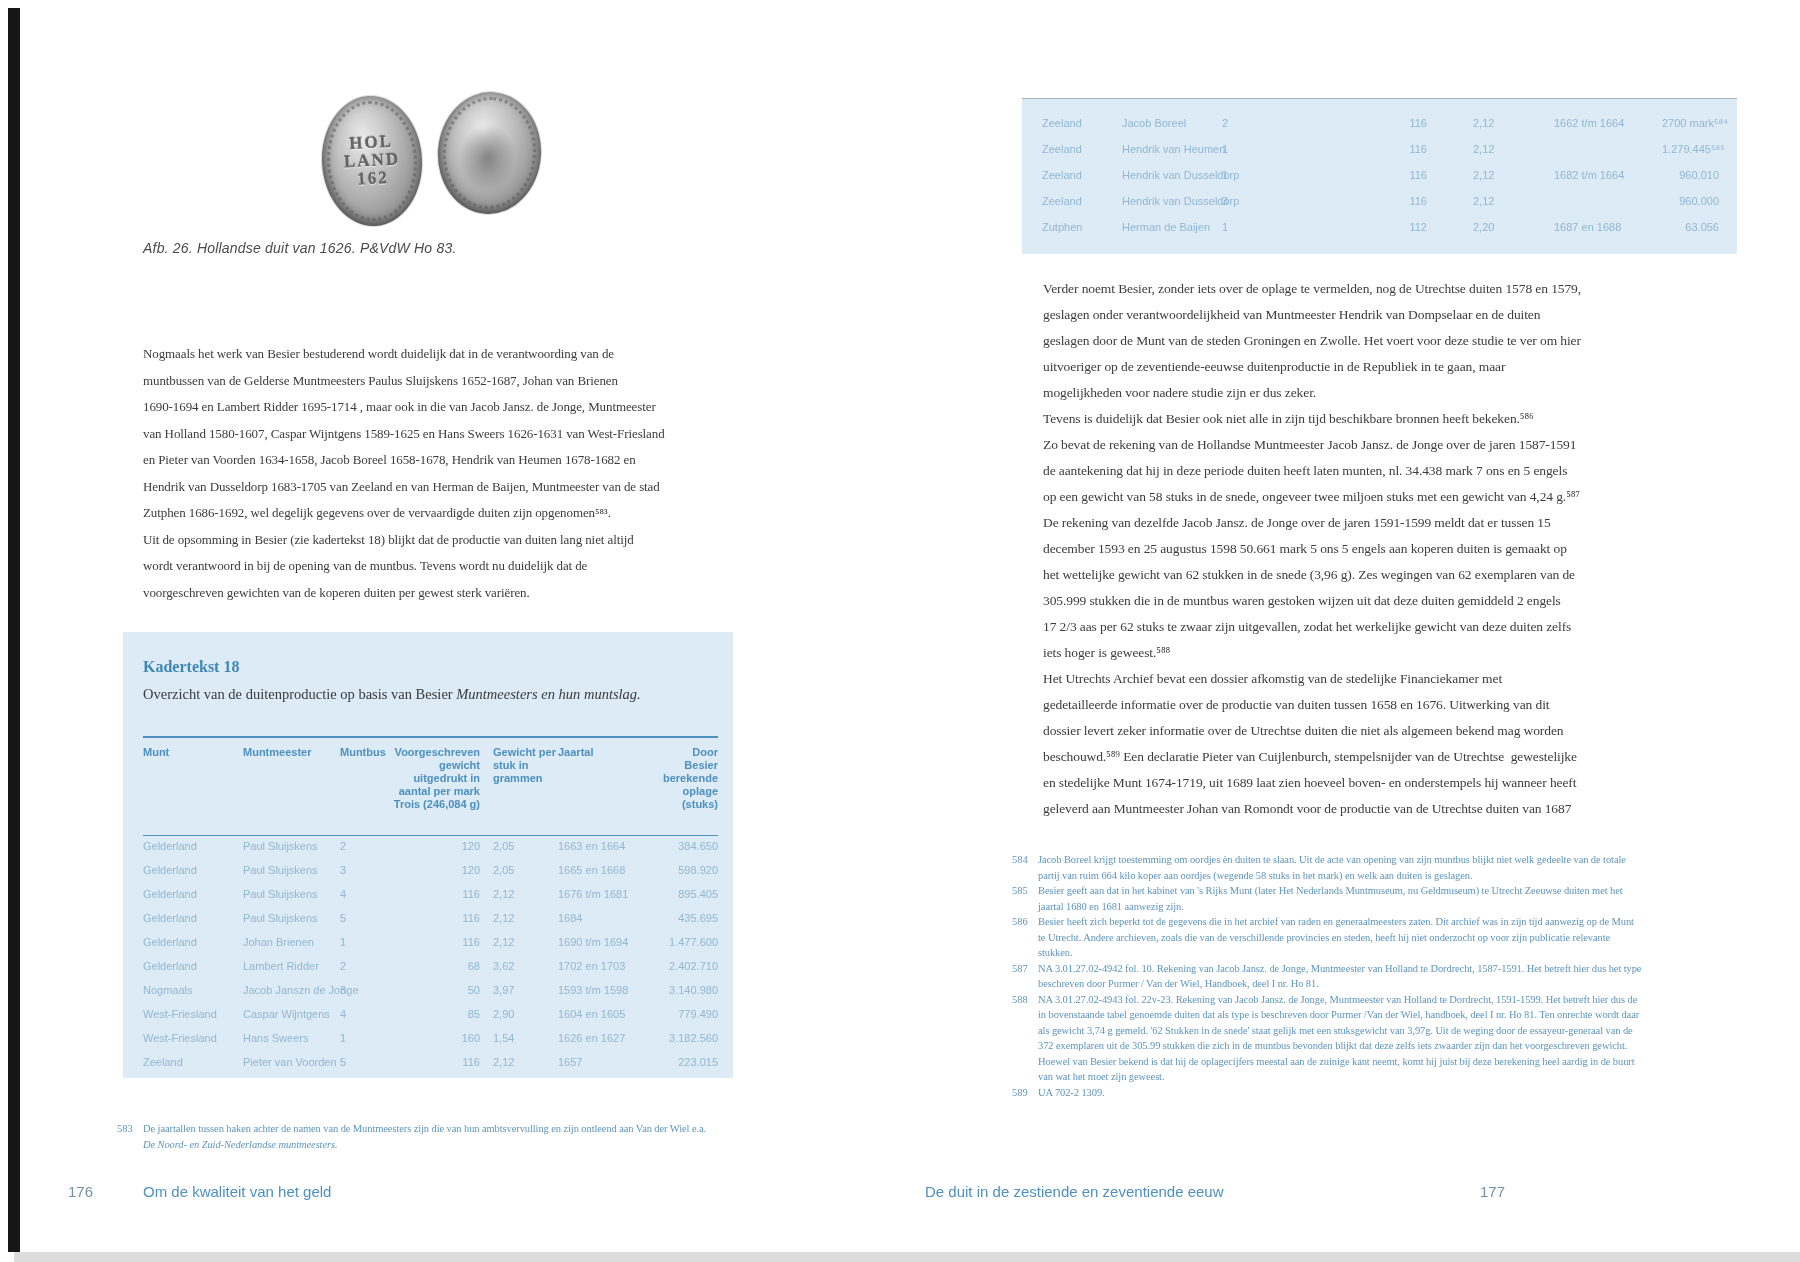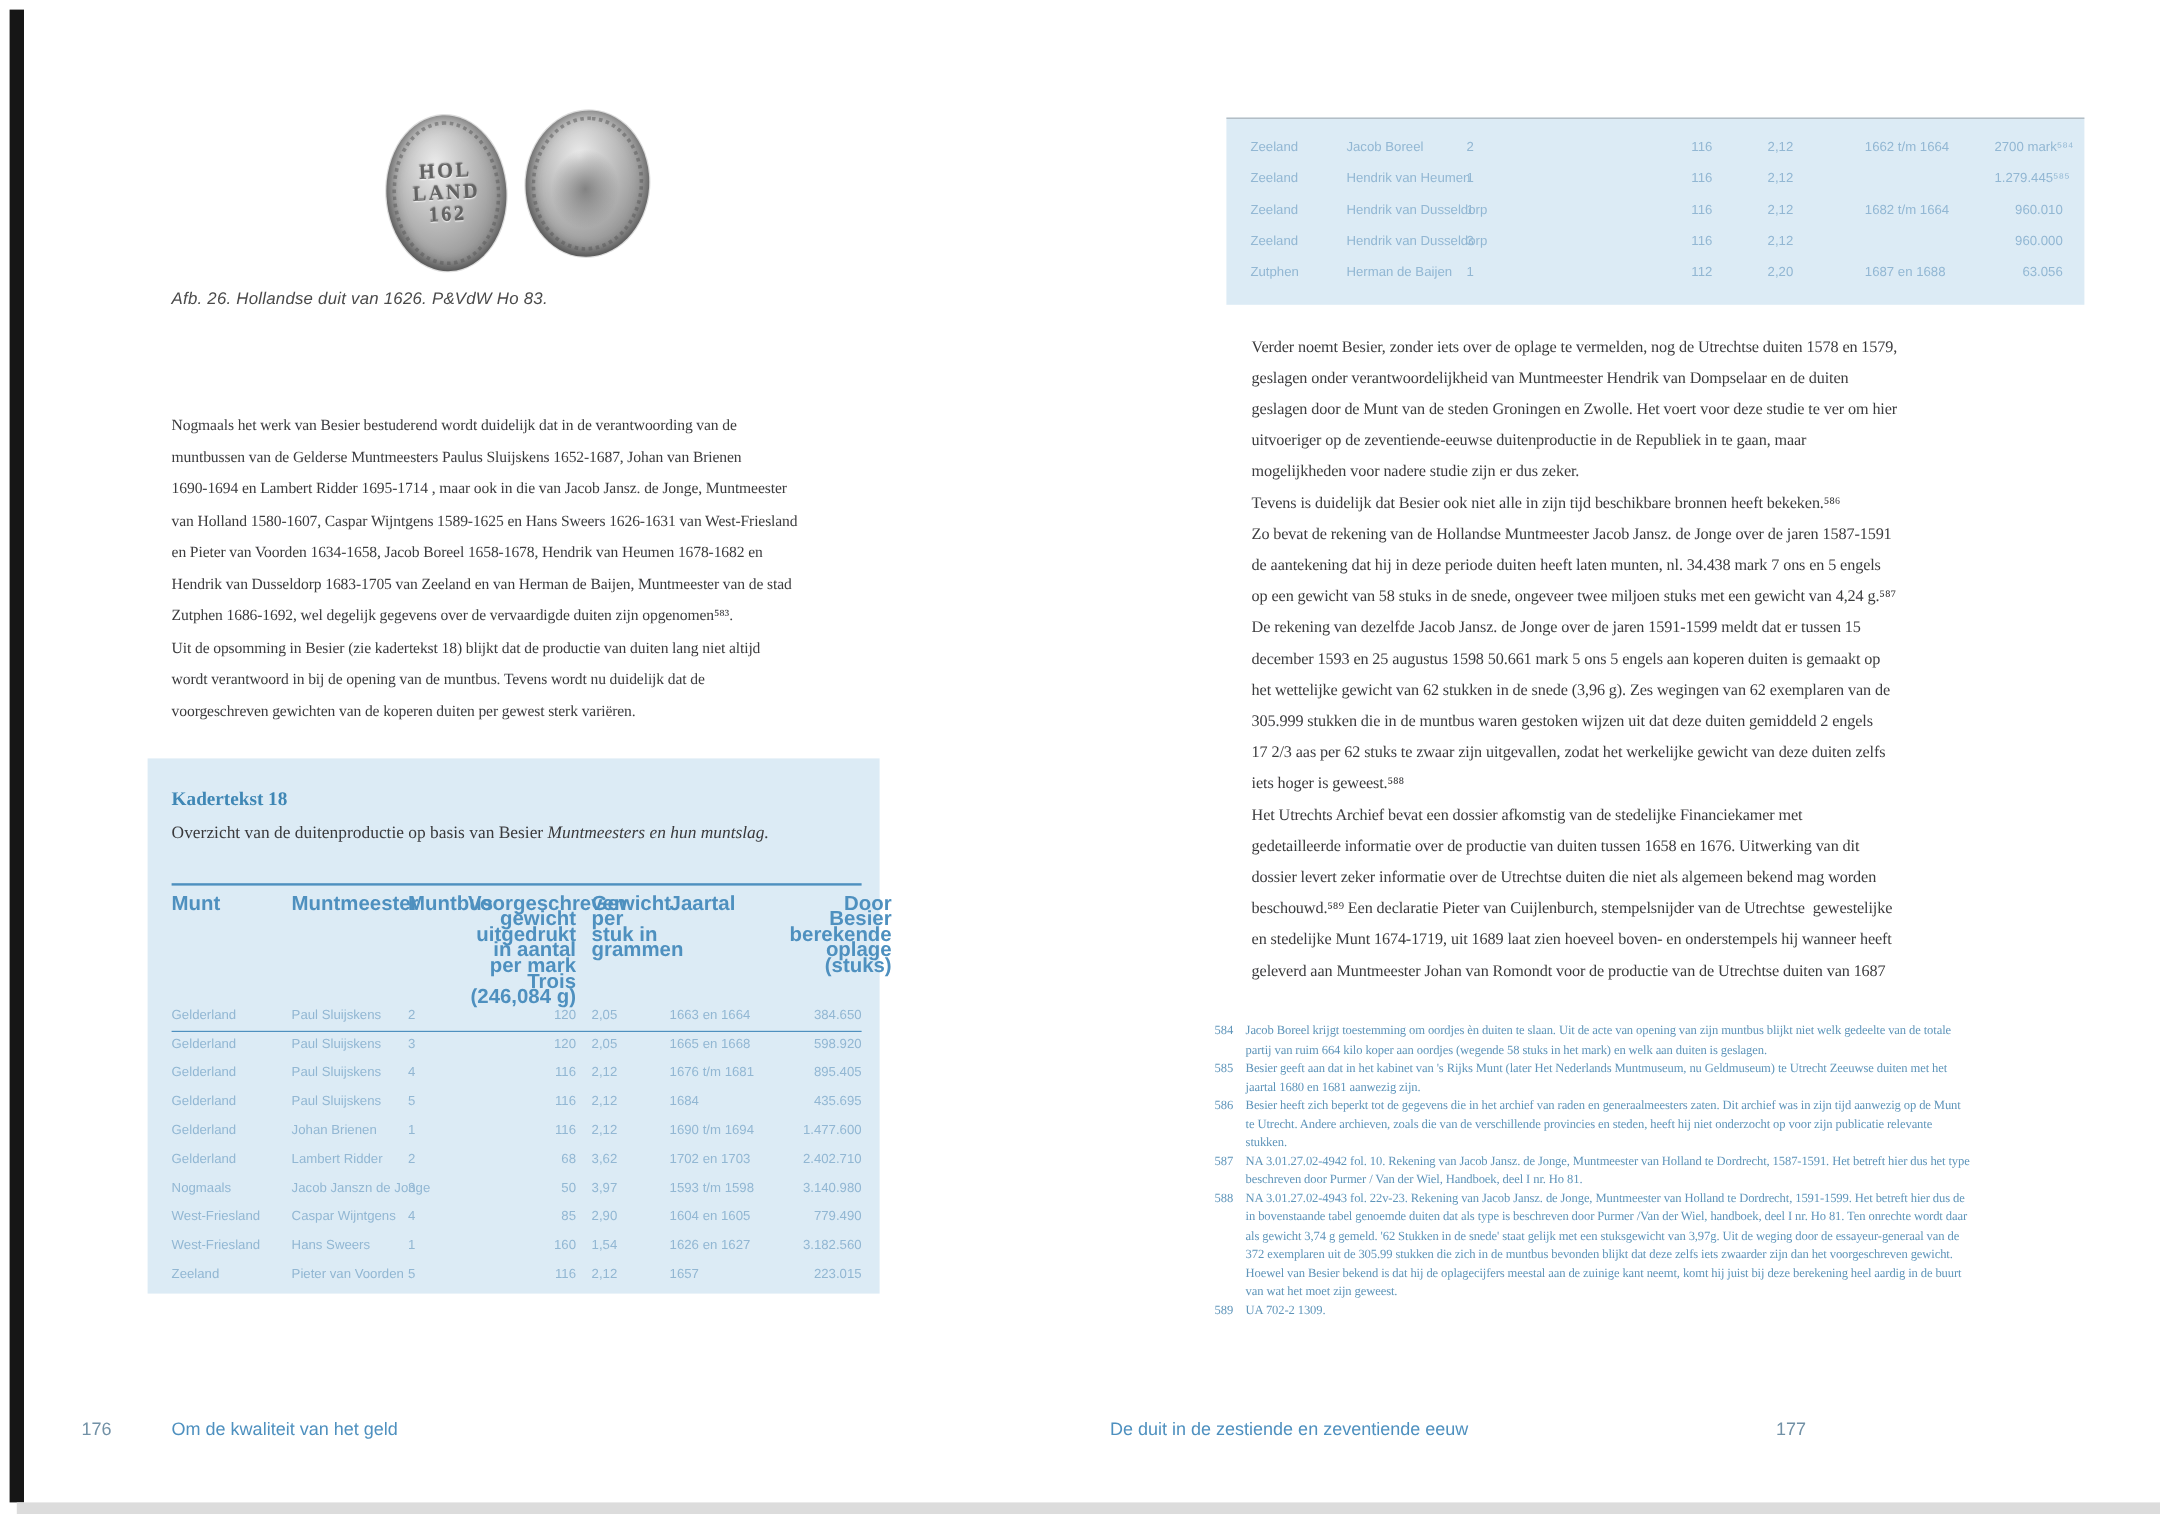--- a/index.html
+++ b/index.html
@@ -33,23 +33,23 @@
   
   .bluebox{position:absolute;background:#dcebf5;}
   .box-left{left:123px;top:632px;width:610px;height:446px;}
   .box-right{left:1022px;top:98px;width:715px;height:155px;border-top:1px solid #aab4bb;}
   .kt-title{position:absolute;left:143px;top:658px;font-size:16px;font-weight:600;color:#3f87b5;}
   .kt-subtitle{position:absolute;left:143px;top:686px;font-size:14.5px;color:#3a3a3c;}
   .kt-subtitle .ital{font-style:italic;}
 
   
   .thead,.trows{position:absolute;font-family:"Liberation Sans",sans-serif;}
-  .thead{left:143px;top:736px;width:575px;height:124px;border-top:2px solid #4e90bf;border-bottom:1px solid #4e90bf;
+  .thead{left:143px;top:736px;width:575px;height:100px;border-top:2px solid #4e90bf;border-bottom:1px solid #4e90bf;
          display:grid;grid-template-columns:100px 97px 50px 90px 78px 100px 1fr;box-sizing:border-box;padding-top:8px;
-         font-size:17px;font-weight:bold;color:#4e90bf;line-height:13px;}
+         font-size:11px;font-weight:bold;color:#4e90bf;line-height:13px;}
   .thead .hcell{overflow:visible;}
   .thead .hcell:nth-child(4){text-align:right;}
   .thead .hcell:nth-child(5){padding-left:13px;}
   .thead .hcell:nth-child(7){text-align:right;}
 
   .trows{font-size:11px;color:#92b7d3;}
   .trows-left{left:143px;top:834px;width:575px;}
   .trows-right{left:1042px;top:110px;width:677px;}
   .trow{display:grid;}
   .trows-left .trow{grid-template-columns:100px 97px 50px 90px 78px 100px 1fr;line-height:24px;height:24px;}
@@ -211,20 +211,25 @@
         <div class="tcell">Zeeland</div>
         <div class="tcell">Pieter van Voorden</div>
         <div class="tcell">5</div>
         <div class="tcell">116</div>
         <div class="tcell">2,12</div>
         <div class="tcell">1657</div>
         <div class="tcell">223.015</div>
       </div>
     </div>
 
+  <div class="fn-left footnote">
+    <span class="fn-num">583</span>
+    <span class="fn-text"><span>De jaartallen tussen haken achter de namen van de Muntmeesters zijn die van hun ambtsvervulling en zijn ontleend aan Van der Wiel e.a.</span>
+<span class="ital">De Noord- en Zuid-Nederlandse muntmeesters.</span></span>
+  </div>
 
   <div class="footer-item pgnum-left">176</div>
   <div class="footer-item pglabel-left">Om de kwaliteit van het geld</div>
 
   <div class="bluebox box-right"></div>
   <div class="trows trows-right">
       <div class="trow">
         <div class="tcell">Zeeland</div>
         <div class="tcell">Jacob Boreel</div>
         <div class="tcell">2</div>

